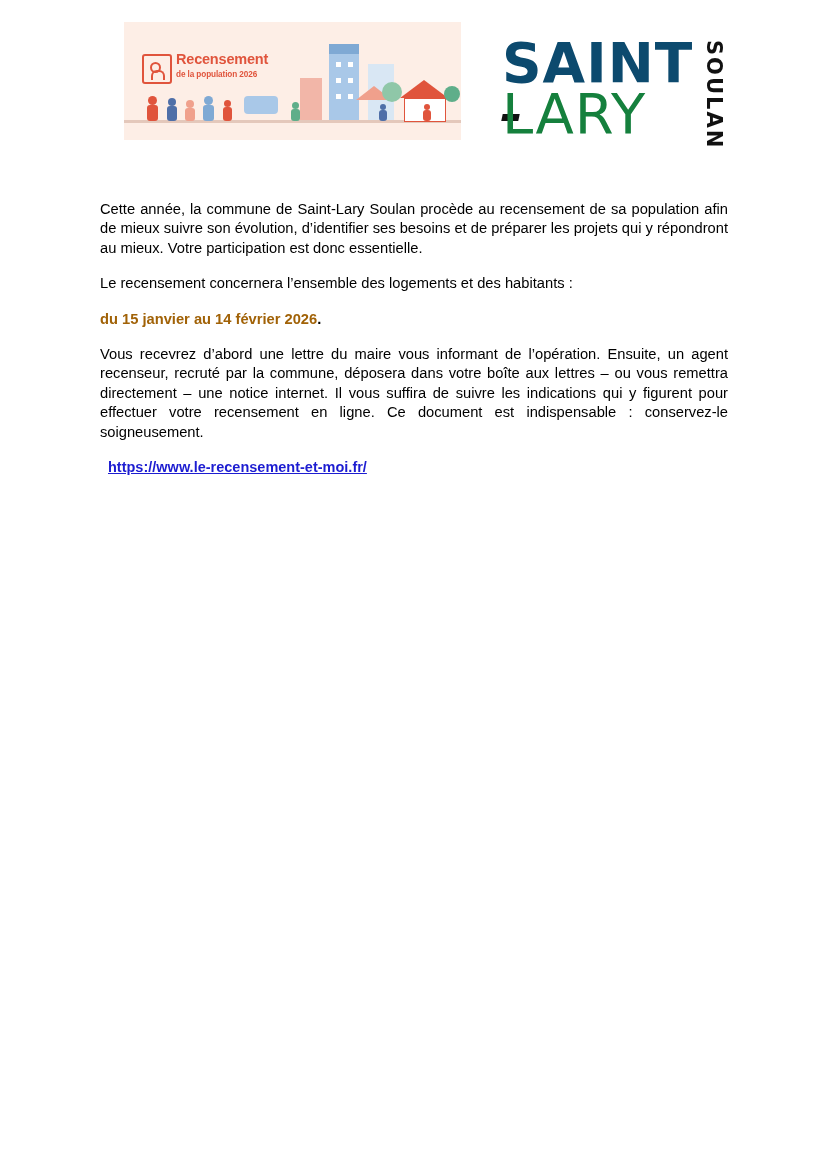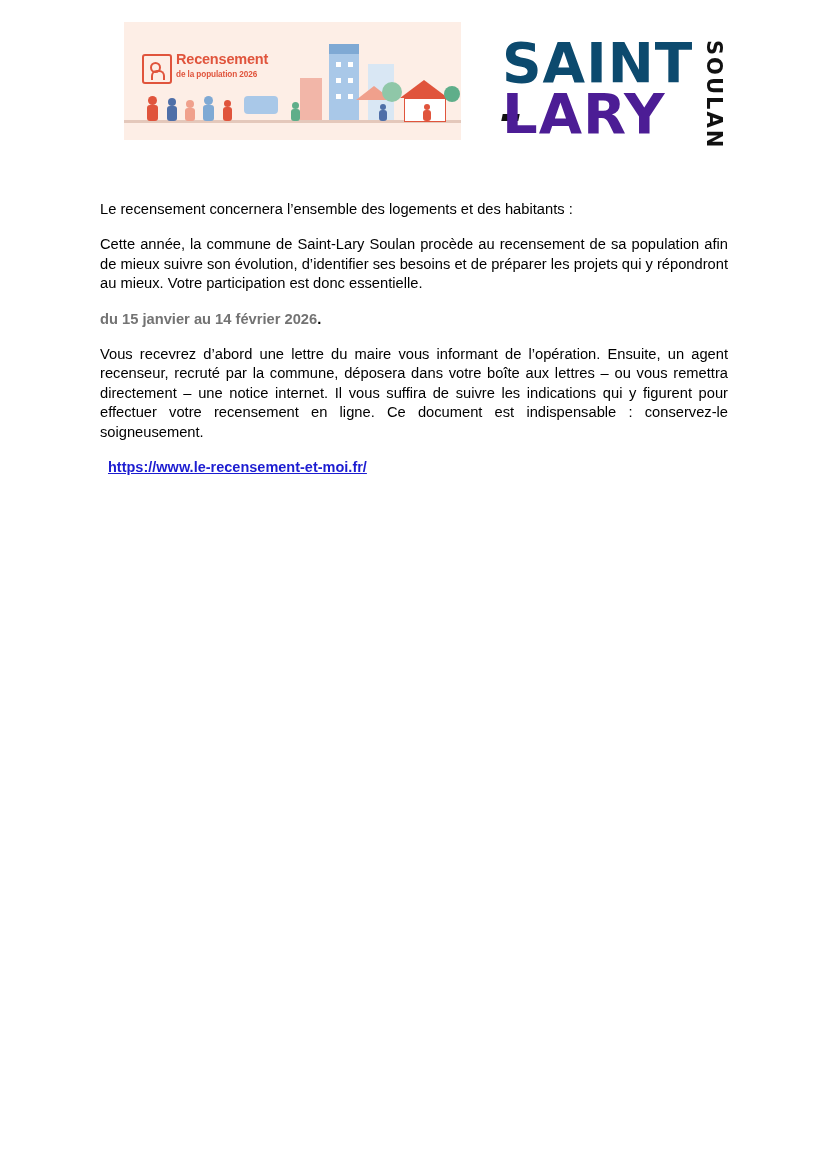--- a/index.html
+++ b/index.html
@@ -146,25 +146,25 @@
     letter-spacing: 1px;
     font-family: "DejaVu Sans", sans-serif;
     line-height: 1;
     color: #0c4a6e;
   }
   .sl-lary {
     position: absolute;
     left: 0px;
     top: 64px;
     font-size: 56px;
-    font-weight: 700;
+    font-weight: 400;
     letter-spacing: 1px;
     font-family: "DejaVu Sans", sans-serif;
     line-height: 1;
-    color: #4c1d95;
+    color: #15803d;
   }
   .sl-dash {
     position: absolute;
     left: 0px;
     top: 92px;
     width: 17px;
     height: 7px;
     background: #111111;
     transform: skewX(-12deg);
   }
@@ -198,21 +198,21 @@
   }
   .tight { margin-bottom: 0 !important; }
 
   .dates {
     text-align: center;
     font-weight: bold;
     color: #000000;
     margin: 0 0 16px 0 !important;
   }
   .dates .red {
-    color: #737373;
+    color: #a16207;
     font-weight: bold;
   }
 
   .link-line {
     text-align: center;
     margin: 8px !important;
   }
   .link-line a {
     color: #1d1dd1;
     text-decoration: underline;
@@ -275,24 +275,24 @@
       <div class="sl-saint">SAINT</div>
       <div class="sl-dash"></div>
       <div class="sl-lary">LARY</div>
       <div class="sl-soulan">SOULAN</div>
     </div>
 
   </div>
 
   <div class="content">
 
+    <p>Cette année, la commune de Saint-Lary Soulan procède au recensement de sa population afin de mieux suivre son évolution, d’identifier ses besoins et de préparer les projets qui y répondront au mieux. Votre participation est donc essentielle.</p>
+
     <p>Le recensement concernera l’ensemble des logements et des habitants :</p>
 
-    <p>Cette année, la commune de Saint-Lary Soulan procède au recensement de sa population afin de mieux suivre son évolution, d’identifier ses besoins et de préparer les projets qui y répondront au mieux. Votre participation est donc essentielle.</p>
-
     <p class="dates"><span class="red nowrap">du 15 janvier au 14 février 2026</span><span>.</span></p>
 
     <p>Vous recevrez d’abord une lettre du maire vous informant de l’opération. Ensuite, un agent recenseur, recruté par la commune, déposera dans votre boîte aux lettres – ou vous remettra directement – une notice internet. Il vous suffira de suivre les indications qui y figurent pour effectuer votre recensement en ligne. Ce document est indispensable : conservez-le soigneusement.</p>
 
 
 
 
     <p class="link-line"><a href="#">https://www.le-recensement-et-moi.fr/</a></p>
 
   </div>

